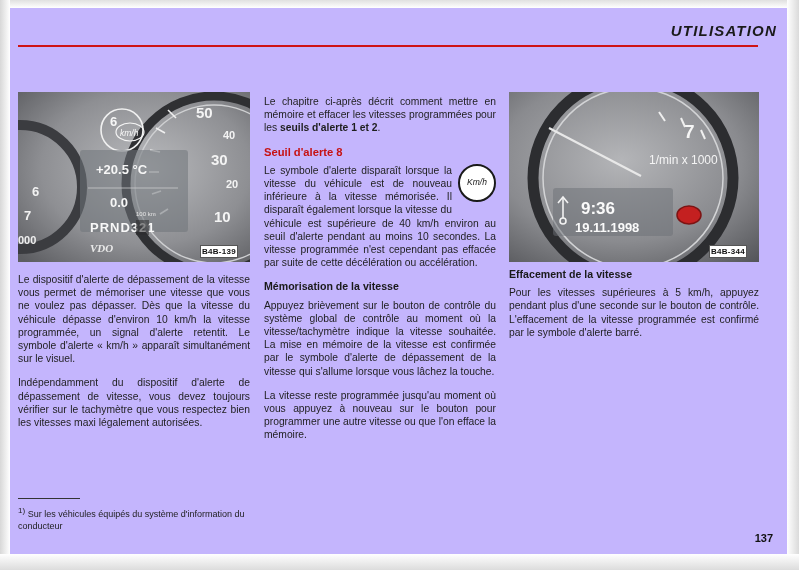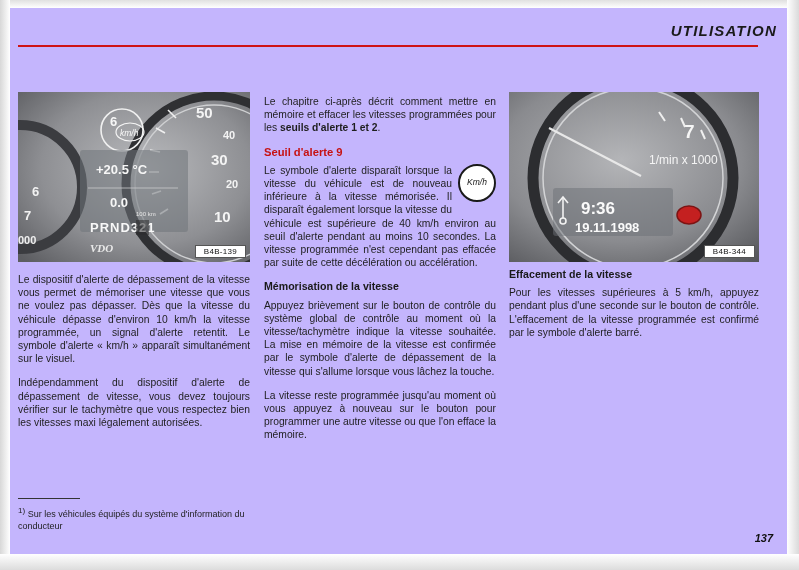--- a/index.html
+++ b/index.html
@@ -117,27 +117,27 @@
     height: 170px;
   }
   #fig-right {
     left: 509px;
     top: 92px;
     width: 250px;
     height: 170px;
   }
   .fig-caption {
     position: absolute;
-    right: 4px;
+    right: 12px;
     bottom: 4px;
     background: #ffffff;
     border: 1px solid #555;
     font-size: 8px;
-    font-weight: normal;
-    padding: 1px 8px;
+    font-weight: bold;
+    padding: 1px 1px;
     color: #111;
     letter-spacing: 0.3px;
   }
 
   
   .footnote {
     position: absolute;
     left: 18px;
     top: 505px;
     width: 260px;
@@ -156,21 +156,20 @@
     height: 1px;
     background: #333;
   }
   .page-number {
     position: absolute;
     right: 26px;
     bottom: 26px;
     font-size: 11px;
     font-weight: bold;
     color: #111;
-    font-style: italic;
   }
 
   
   .kmh-badge {
     float: right;
     width: 34px;
     height: 34px;
     margin: 0 0 2px 6px;
     border-radius: 50%;
     border: 2px solid #1a1a1a;
@@ -290,21 +289,21 @@
     <div class="fig-caption">B4B-344</div>
   </div>
 
   <div class="col" id="col1">
     <p>Le dispositif d'alerte de dépassement de la vitesse vous permet de mémoriser une vitesse que vous ne voulez pas dépasser. Dès que la vitesse du véhicule dépasse d'environ 10 km/h la vitesse programmée, un signal d'alerte retentit. Le symbole d'alerte « km/h » apparaît simultanément sur le visuel.</p>
     <p>Indépendamment du dispositif d'alerte de dépassement de vitesse, vous devez toujours vérifier sur le tachymètre que vous respectez bien les vitesses maxi légalement autorisées.</p>
   </div>
 
   <div class="col" id="col2">
     <p><span>Le chapitre ci-après décrit comment mettre en mémoire et effacer les vitesses programmées pour les </span><span class="bold">seuils d'alerte 1 et 2</span><span>.</span></p>
-    <h3>Seuil d'alerte 9</h3>
+    <h3>Seuil d'alerte 8</h3>
     <div class="kmh-badge">Km/h</div>
     <p>Le symbole d'alerte disparaît lorsque la vitesse du véhicule est de nouveau inférieure à la vitesse mémorisée. Il disparaît également lorsque la vitesse du véhicule est supérieure de 40 km/h environ au seuil d'alerte pendant au moins 10 secondes. La vitesse programmée n'est cependant pas effacée par suite de cette décélération ou accélération.</p>
     <h4>Mémorisation de la vitesse</h4>
     <p>Appuyez brièvement sur le bouton de contrôle du système global de contrôle au moment où la vitesse/tachymètre indique la vitesse souhaitée. La mise en mémoire de la vitesse est confirmée par le symbole d'alerte de dépassement de la vitesse qui s'allume lorsque vous lâchez la touche.</p>
     <p>La vitesse reste programmée jusqu'au moment où vous appuyez à nouveau sur le bouton pour programmer une autre vitesse ou que l'on efface la mémoire.</p>
   </div>
 
   <div class="col" id="col3">
     <h4>Effacement de la vitesse</h4>
     <p>Pour les vitesses supérieures à 5 km/h, appuyez pendant plus d'une seconde sur le bouton de contrôle. L'effacement de la vitesse programmée est confirmé par le symbole d'alerte barré.</p>

